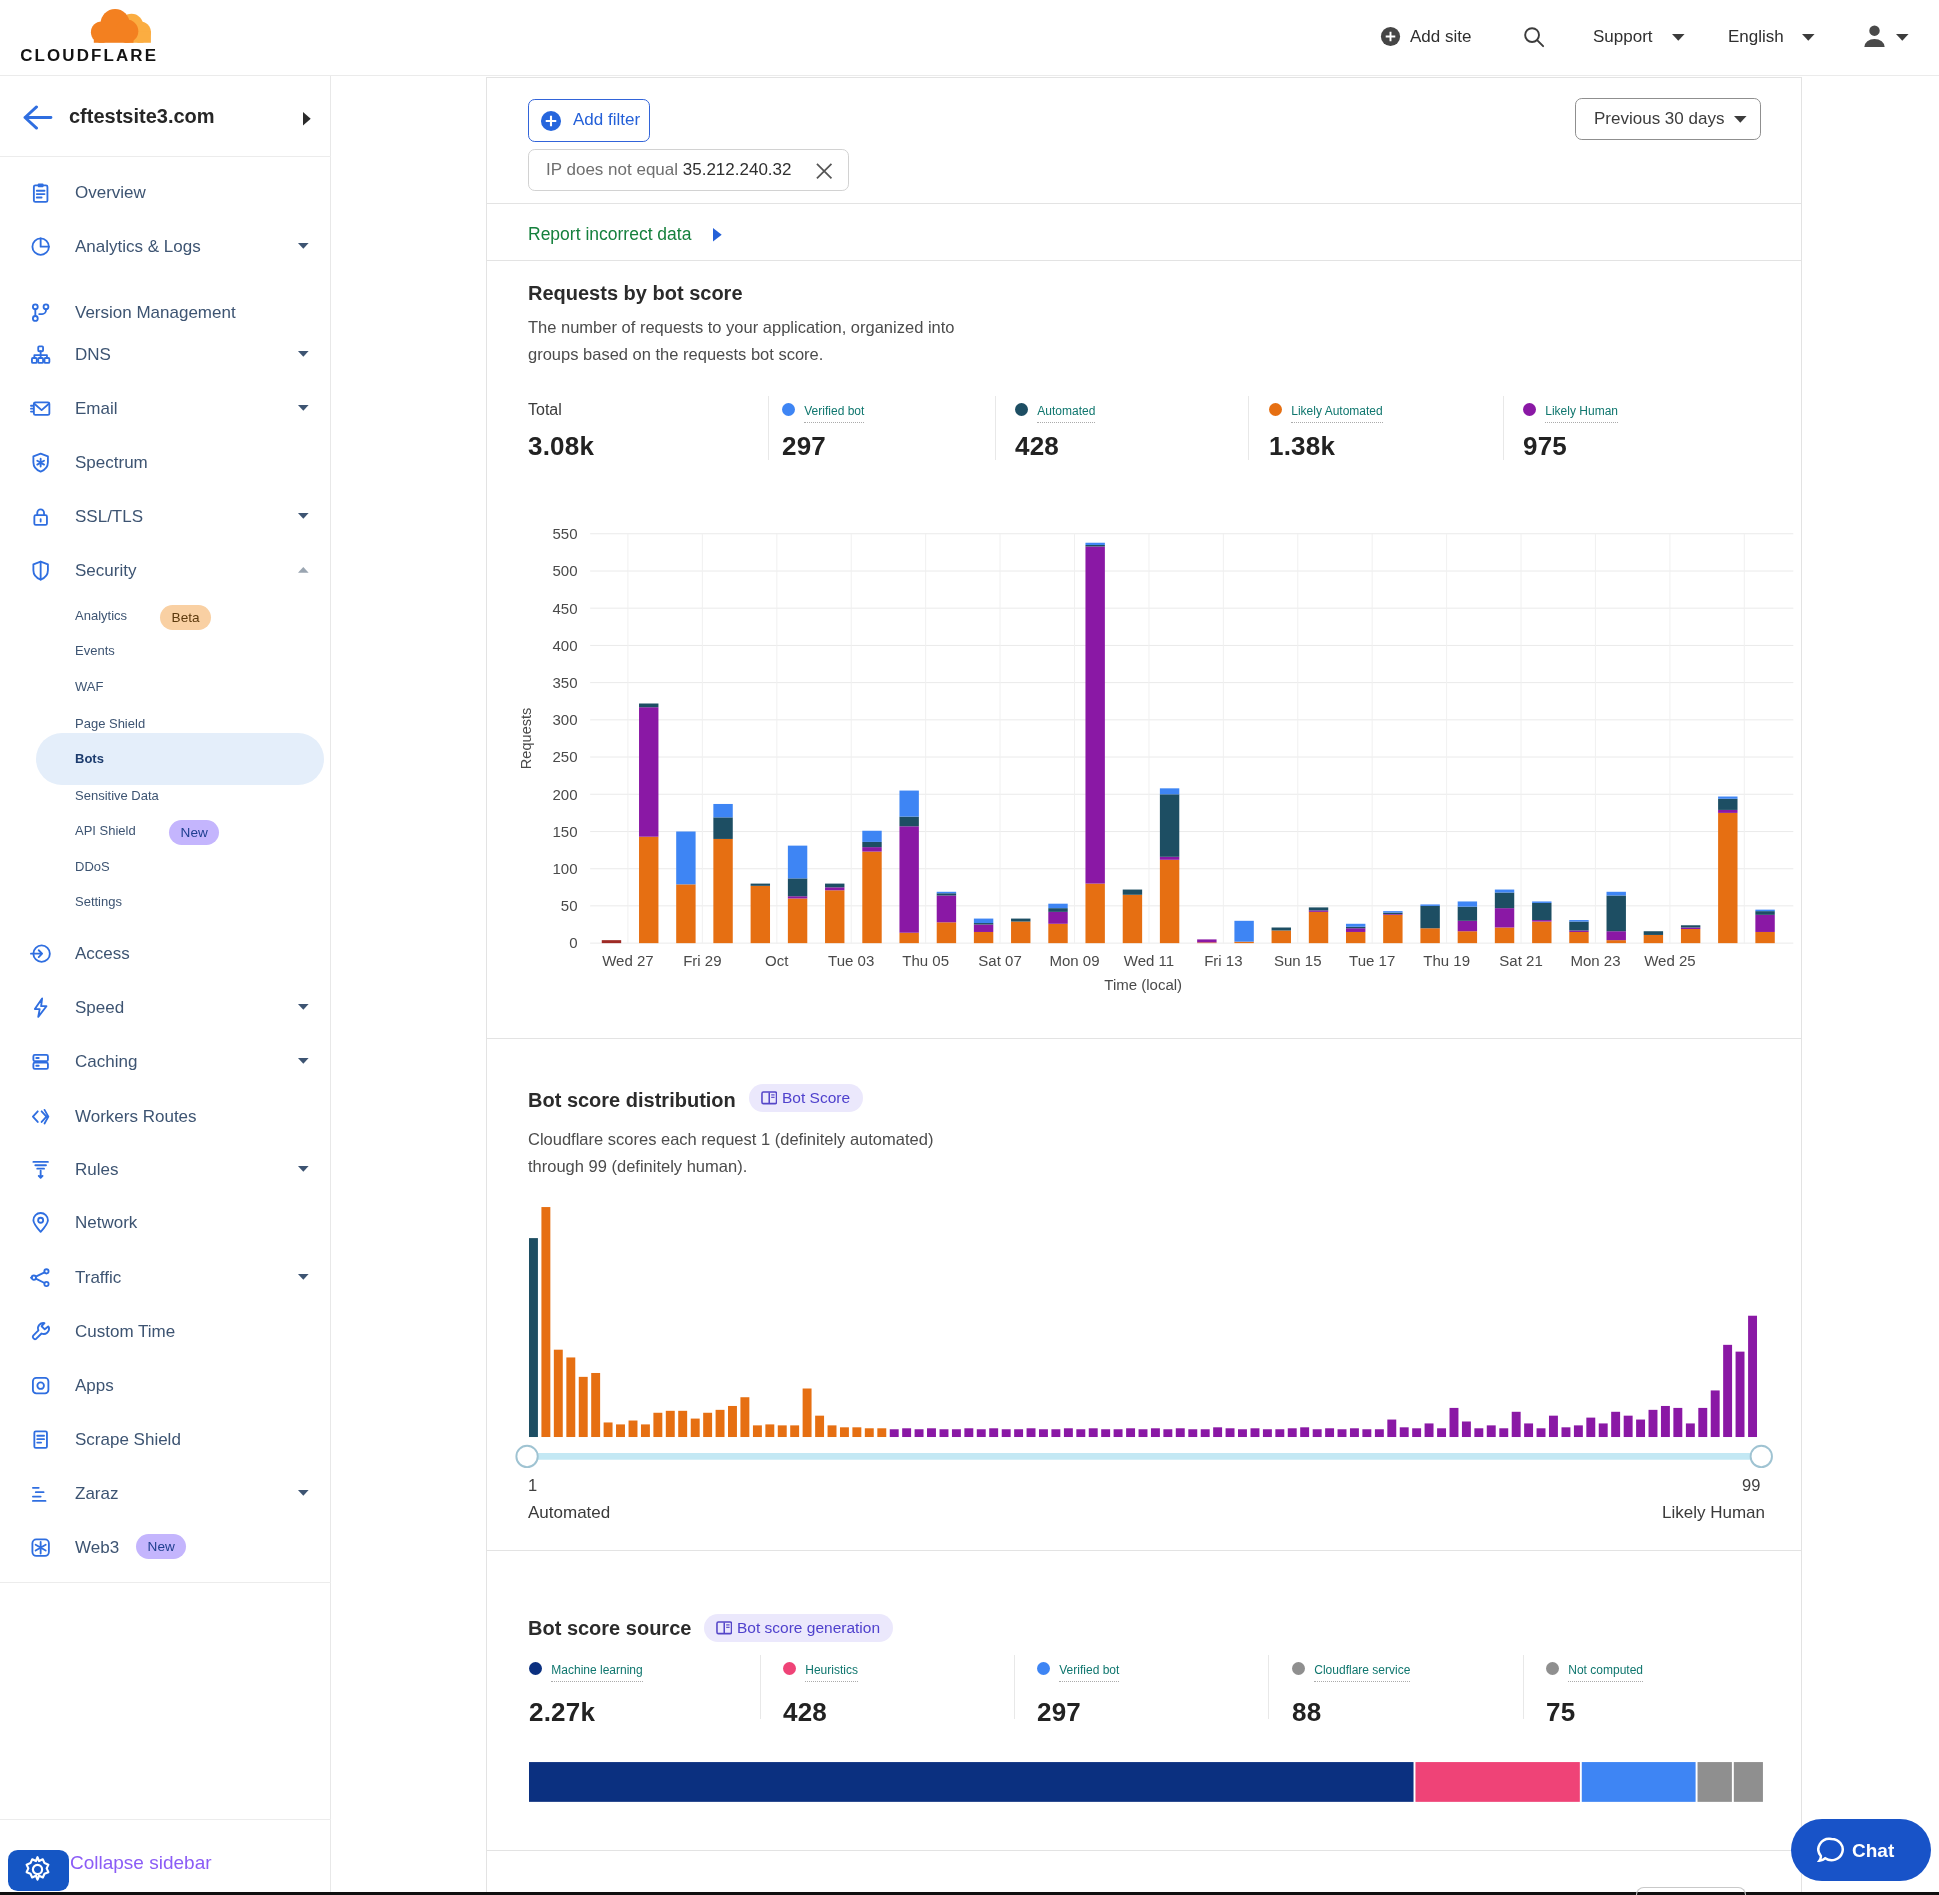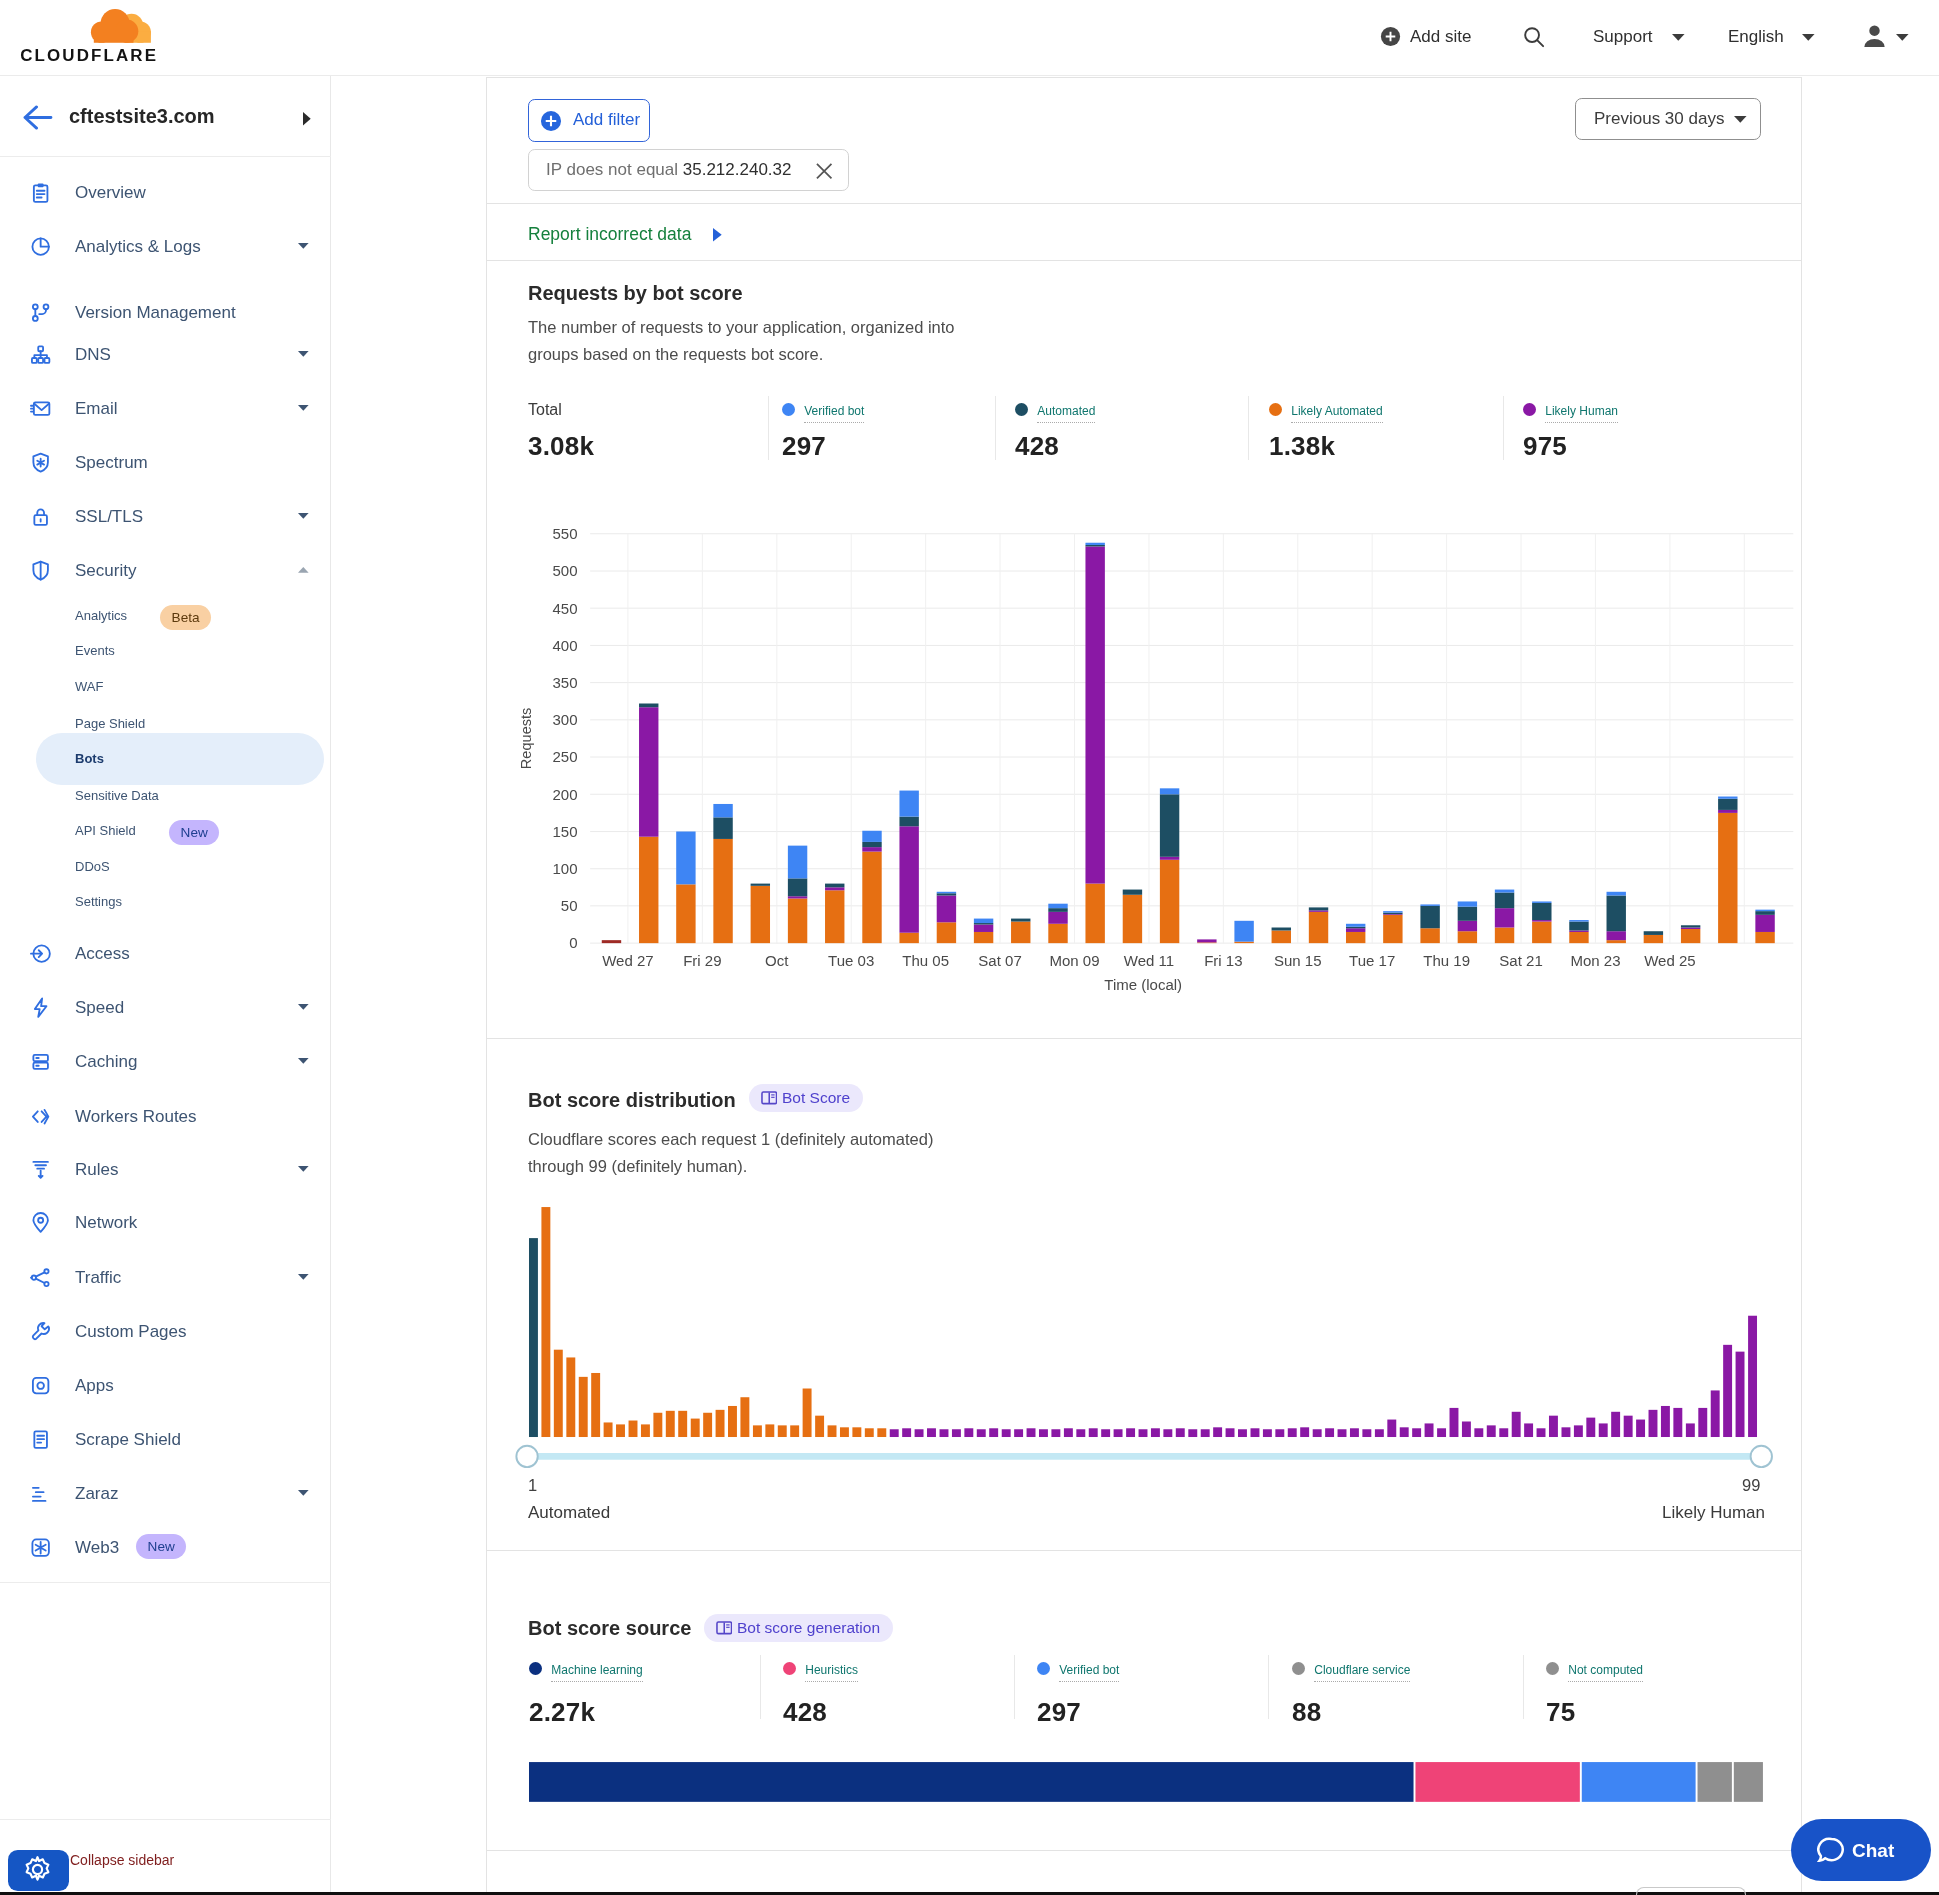--- a/index.html
+++ b/index.html
@@ -514,21 +514,21 @@
     </svg>
     <span class="mlab">Traffic</span>
     <svg width="12.6" height="7.8" viewBox="0 0 13 8" style="position:absolute;right:21.3px;top:50%;margin-top:-3.9px;">
       <path d="M1 1 L6.5 7 L12 1 Z" fill="#3d5472"></path>
     </svg>
   </div>
 <div class="mrow" style="top:1304px;">
     <svg class="mic" width="21.3" height="21.3" viewBox="0 0 22 22">
       <path d="M19.5 6.5 a5.5 5.5 0 0 1 -7.6 6.4 L6.5 18.3 a2.3 2.3 0 0 1 -3.2-3.2 L8.7 9.7 A5.5 5.5 0 0 1 15 2.2 l-3 3.2 3.2 3.2 3.6-3Z" stroke="#2f6ee0" stroke-width="1.9" fill="none" stroke-linecap="round" stroke-linejoin="round"></path>
     </svg>
-    <span class="mlab">Custom Pages</span>
+    <span class="mlab">Custom Time</span>
   </div>
 <div class="mrow" style="top:1358px;">
     <svg class="mic" width="21.3" height="21.3" viewBox="0 0 22 22">
       <rect x="3" y="3" width="16" height="16" rx="3.5" stroke="#2f6ee0" stroke-width="1.9" fill="none" stroke-linecap="round" stroke-linejoin="round"></rect>
       <circle cx="11" cy="11" r="3.4" stroke="#2f6ee0" stroke-width="1.9" fill="none" stroke-linecap="round" stroke-linejoin="round"></circle>
     </svg>
     <span class="mlab">Apps</span>
   </div>
 <div class="mrow" style="top:1412px;">
     <svg class="mic" width="21.3" height="21.3" viewBox="0 0 22 22">
@@ -558,21 +558,21 @@
     </svg>
     <span class="mlab">Web3</span>
   </div>
 
 <div style="position:absolute;left:0;top:1582px;width:331px;height:1px;background:#ececec;"></div>
 <div style="position:absolute;left:0;top:1819px;width:331px;height:1px;background:#ececec;"></div>
 <div style="position:absolute;left:7.8px;top:1850px;width:61px;height:41px;background:#1556c4;border-radius:9.7px;"></div>
 <svg width="29" height="29" viewBox="0 0 24 24" style="position:absolute;left:23px;top:1855px;">
  <path d="M12 8.2 a3.8 3.8 0 1 0 0 7.6 a3.8 3.8 0 0 0 0-7.6 Z M12 1.8 l1.3 3.2 3.1-1.4 1.4 3.1 3.2 1.3 -1.4 3.1 1.4 3.1 -3.2 1.3 -1.4 3.1 -3.1-1.4 -1.3 3.2 -1.3-3.2 -3.1 1.4 -1.4-3.1 -3.2-1.3 1.4-3.1 -1.4-3.1 3.2-1.3 1.4-3.1 3.1 1.4 Z" fill="none" stroke="#fff" stroke-width="1.8" stroke-linejoin="round"></path>
 </svg>
-<div style="position:absolute;left:70px;top:1852px;font-size:14px;color:#7f1d1d;">Collapse sidebar</div>
+<div style="position:absolute;left:70px;top:1852px;font-size:19px;color:#8b5cf6;">Collapse sidebar</div>
 <div style="position:absolute;left:0;top:1892px;width:1940px;height:2.9px;background:#101010;"></div>
 
 <div style="position:absolute;left:528px;top:99px;width:122px;height:43px;border:1.5px solid #3264d9;border-radius:6.8px;"></div>
 <svg width="22" height="22" viewBox="0 0 23 23" style="position:absolute;left:540px;top:110px;">
     <circle cx="11.5" cy="11.5" r="10.5" fill="#2666dd"></circle>
     <path d="M11.5 6 v11 M6 11.5 h11" stroke="#fff" stroke-width="2.2"></path>
   </svg>
 <div style="position:absolute;left:573px;top:110px;font-size:17px;color:#2460d8;">Add filter</div>
 <div style="position:absolute;left:528px;top:149px;width:321px;height:42px;border:1px solid #d2d2d2;border-radius:6.8px;"></div>
 <div style="position:absolute;left:546px;top:160px;font-size:17px;color:#6f6f6f;">IP does not equal <span style="color:#2f2f2f;">35.212.240.32</span></div>

